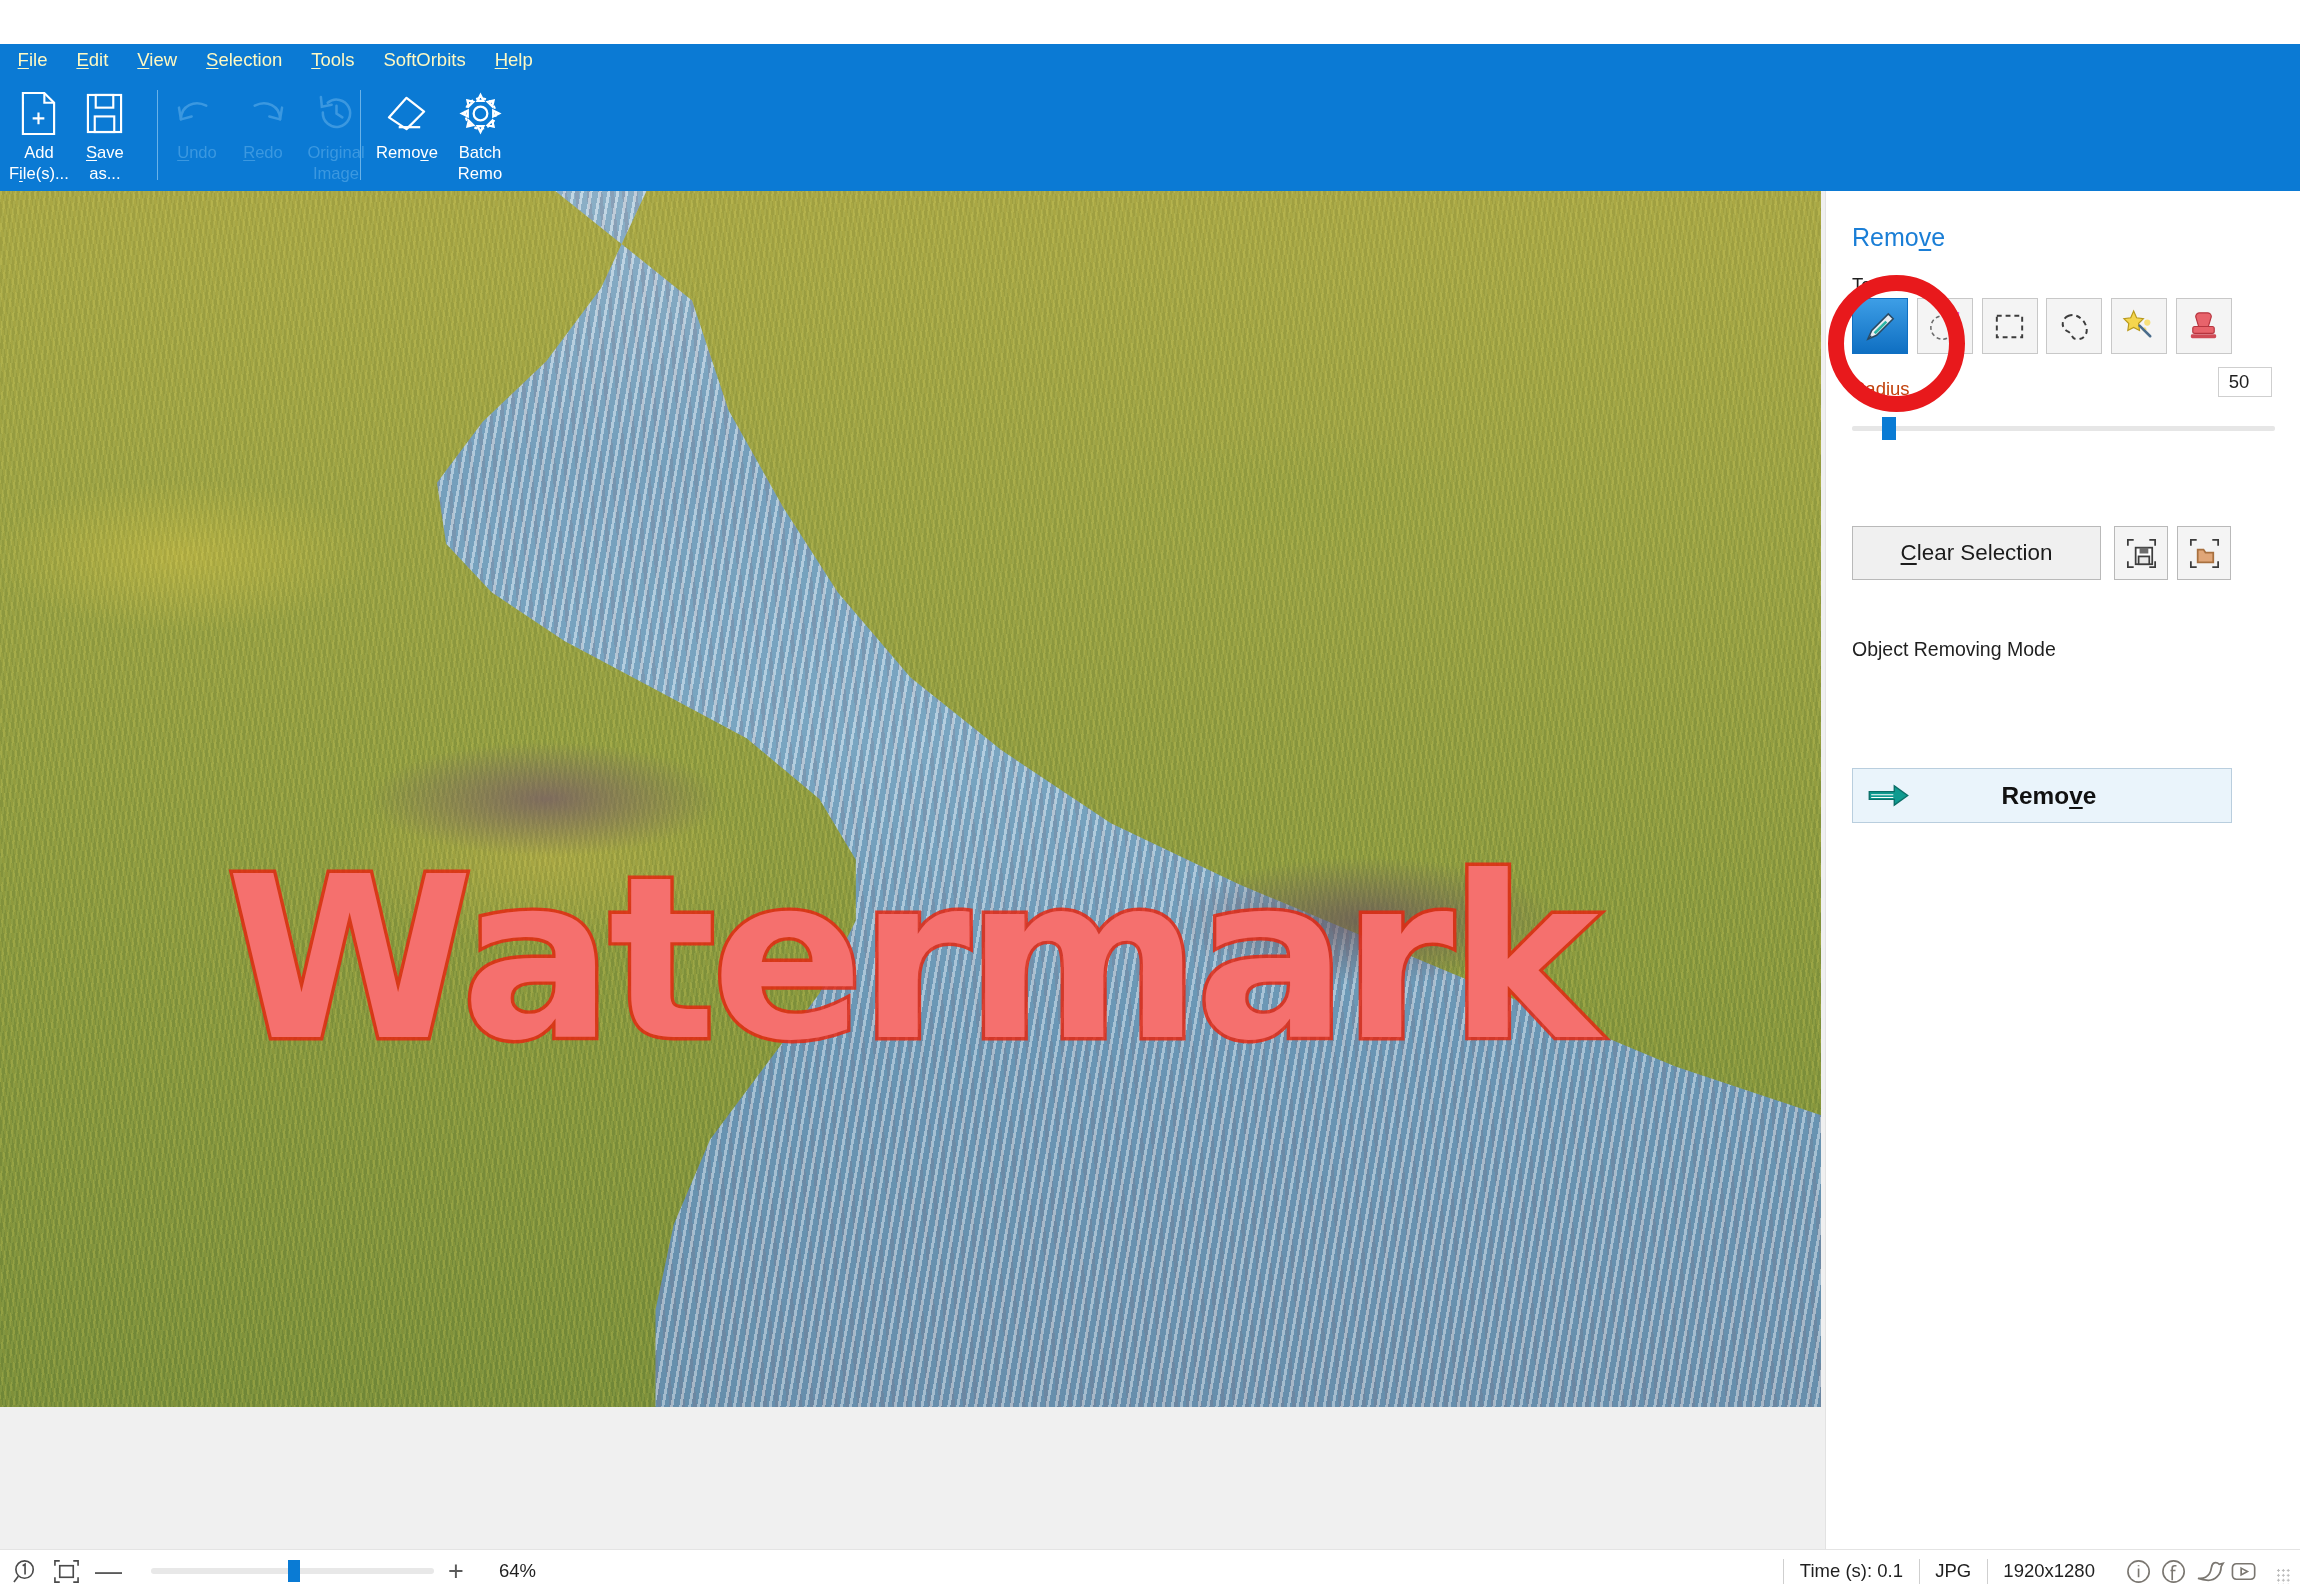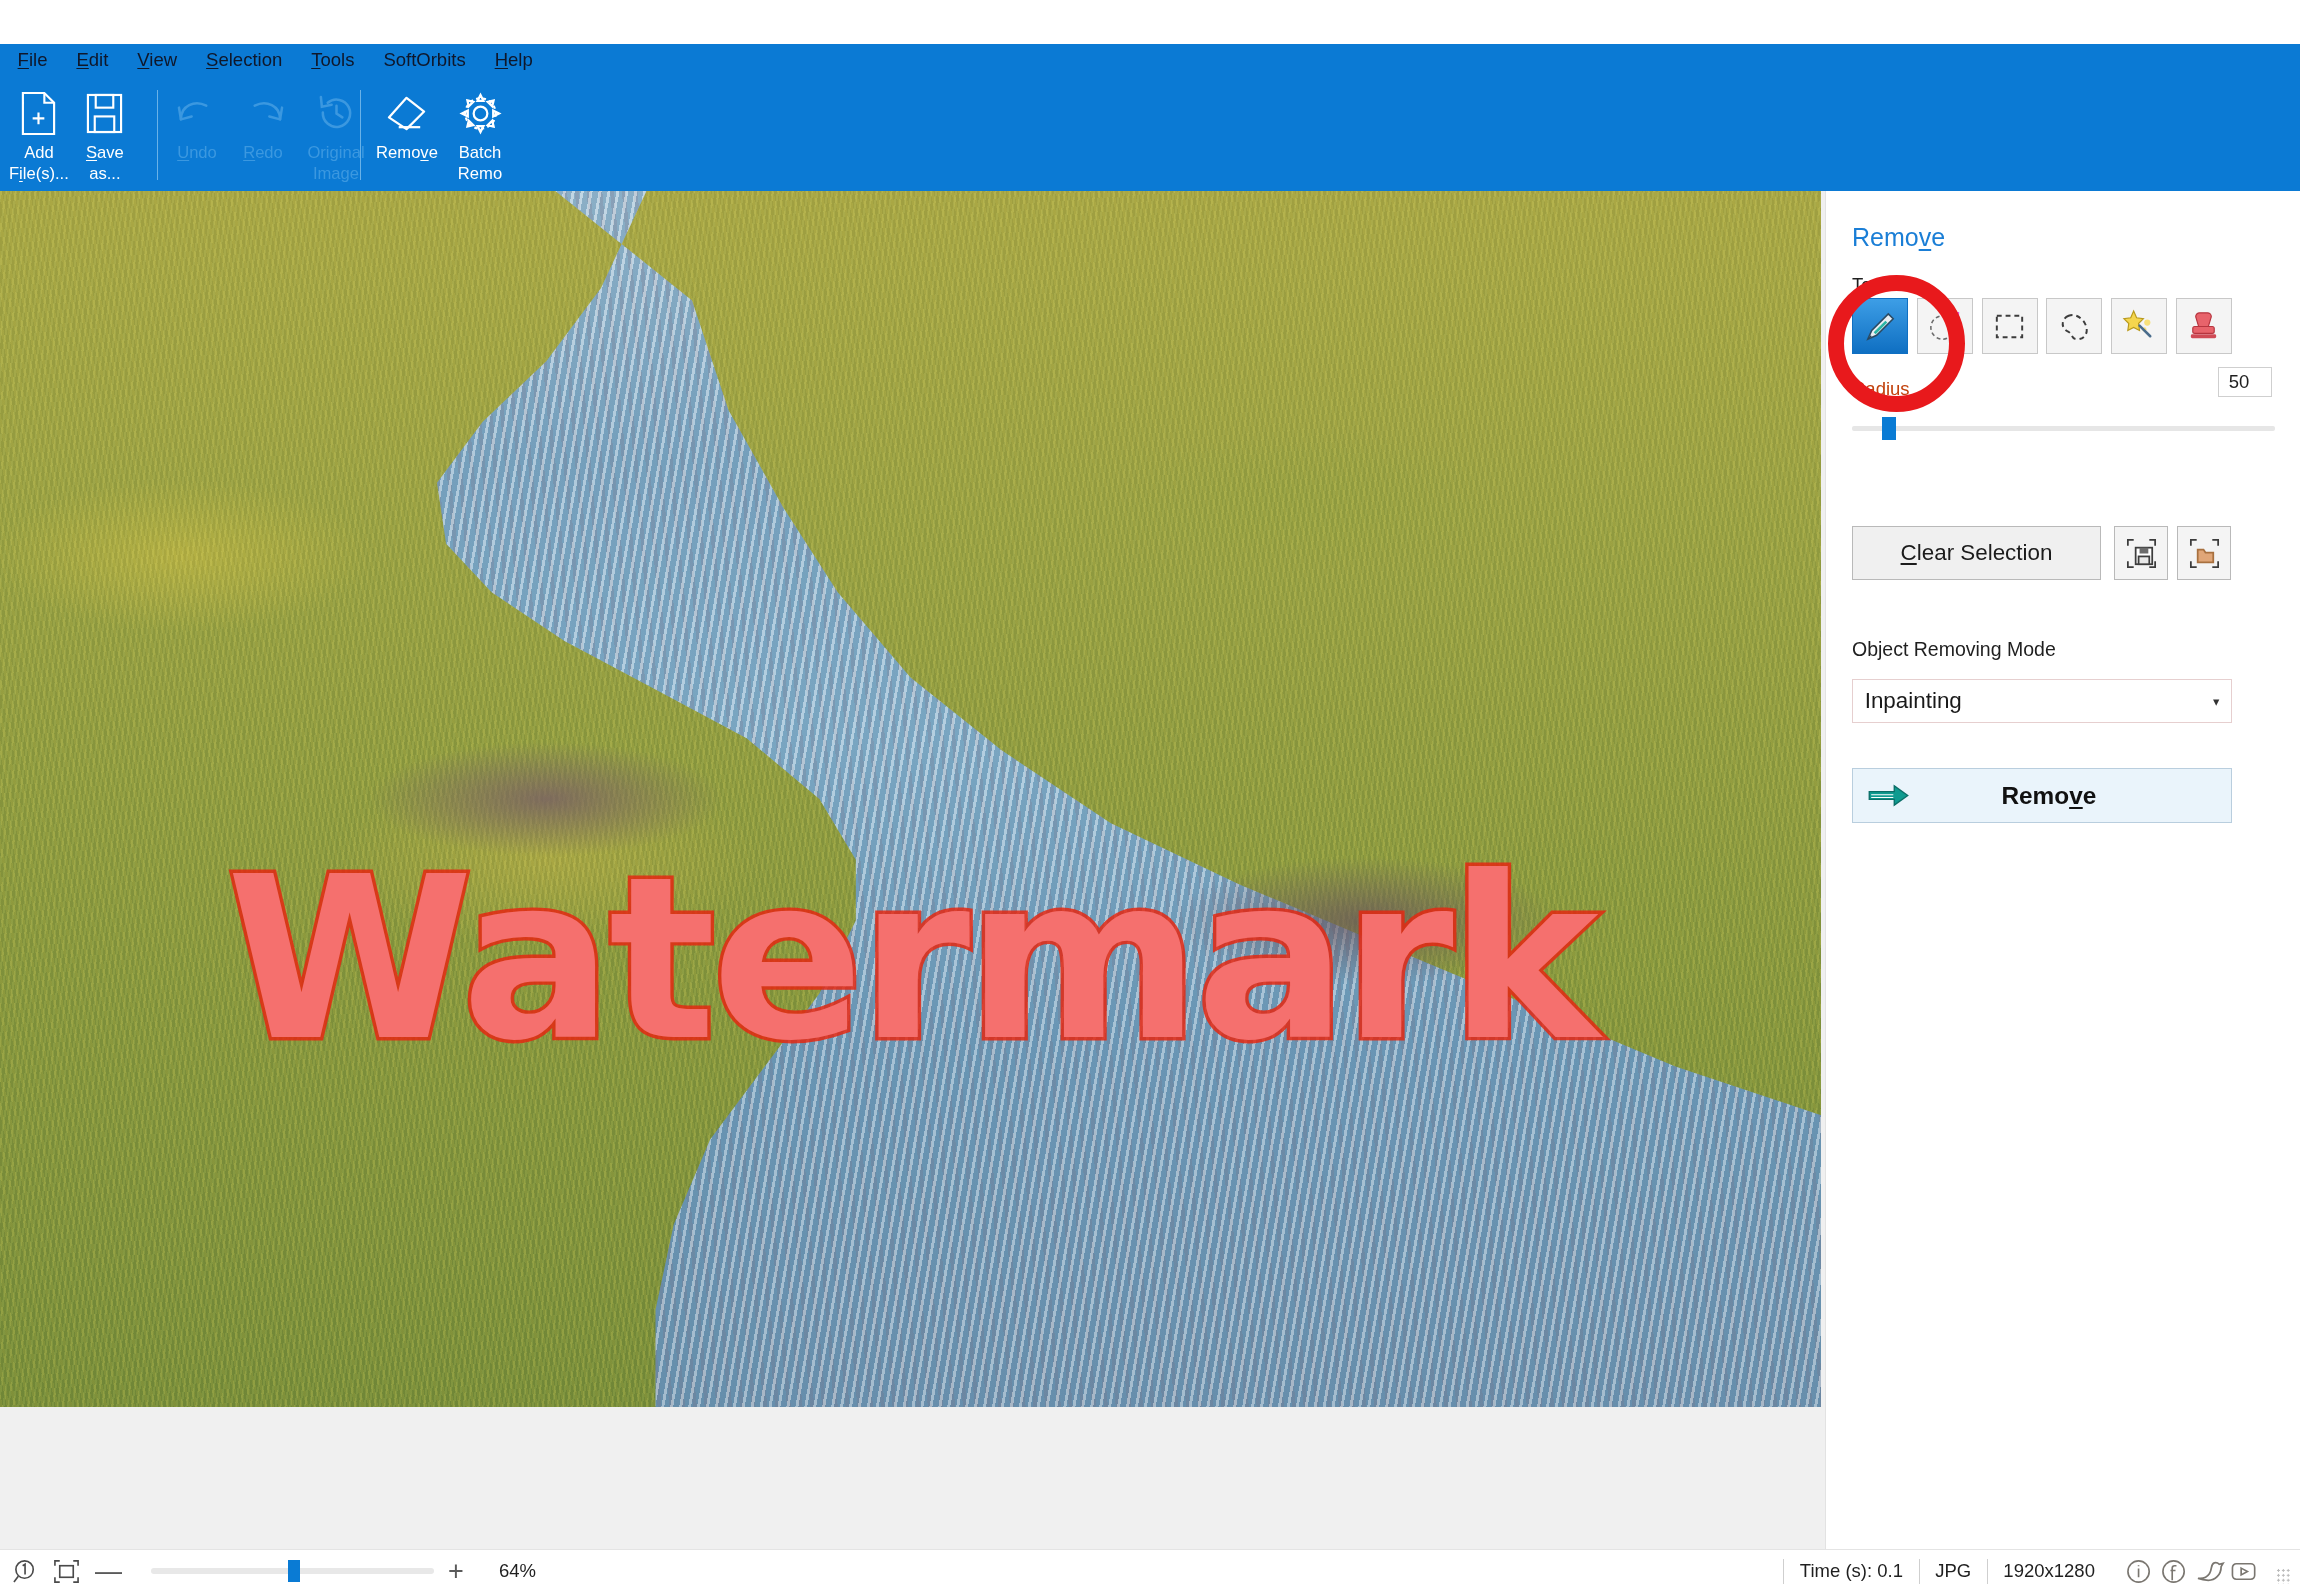--- a/index.html
+++ b/index.html
@@ -29,21 +29,21 @@
     color:#fff;
   }
   .win-btn svg{ display:block; }
 
   
   .menubar{
     position:absolute; left:0; top:44px; width:2301px; height:32px;
     background:#0b7ad4; display:flex; align-items:center; padding-left:17.6px;
   }
   .menu-item{
-    color:#0f172a; font-size:18.5px; margin-right:29px; white-space:nowrap;
+    color:#fef9c3; font-size:18.5px; margin-right:29px; white-space:nowrap;
   }
   .menu-item u{ text-decoration:underline; text-underline-offset:2px; }
 
   
   .ribbon{
     position:absolute; left:0; top:76px; width:2301px; height:115px;
     background:#0b7ad4;
   }
   .rb-group{ position:absolute; top:0; height:115px; display:flex; align-items:flex-start; }
   .rb-btn{
@@ -493,24 +493,20 @@
       </svg>
     </div>
     <div class="sq-btn b2">
       <svg width="37" height="37" viewBox="0 0 38 38" fill="none" stroke="#3c3c3c" stroke-width="1.8">
         <path d="M5 11 V5 H11 M27 5 H33 V11 M33 27 V33 H27 M11 33 H5 V27"></path>
         <path d="M12 28 V15 H18 L20 18 H28 V28 Z" fill="#e0a678" stroke="#a8703f"></path>
       </svg>
     </div>
 
     <div class="lbl-mode">Object Removing Mode</div>
-    <div class="combo">
-      <span>Inpainting</span>
-      <span class="caret">▾</span>
-    </div>
 
     <div class="remove-btn">
       <span class="arrow">
         <svg width="43" height="25" viewBox="0 0 44 26">
           <path d="M2 9 H28 V3 L42 13 L28 23 V17 H2 Z" fill="#0f9b90" stroke="#0b6f68" stroke-width="1.4"></path>
           <path d="M4 12.2 H27 M4 15 H27" stroke="#ffffff" stroke-width="1.1"></path>
         </svg>
       </span>
       <span class="txt"><span>Remo</span><u>v</u><span>e</span></span>
     </div>

